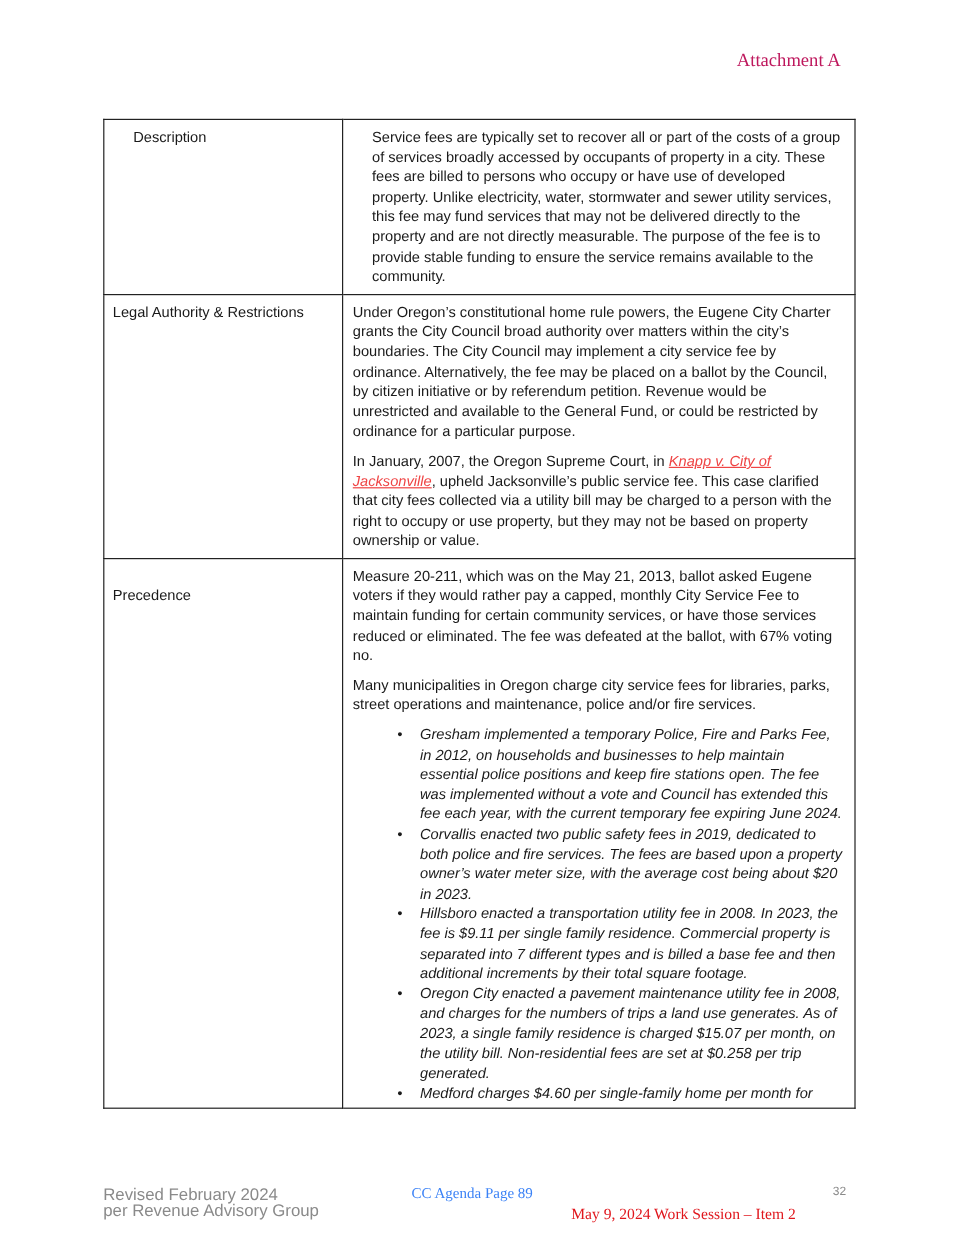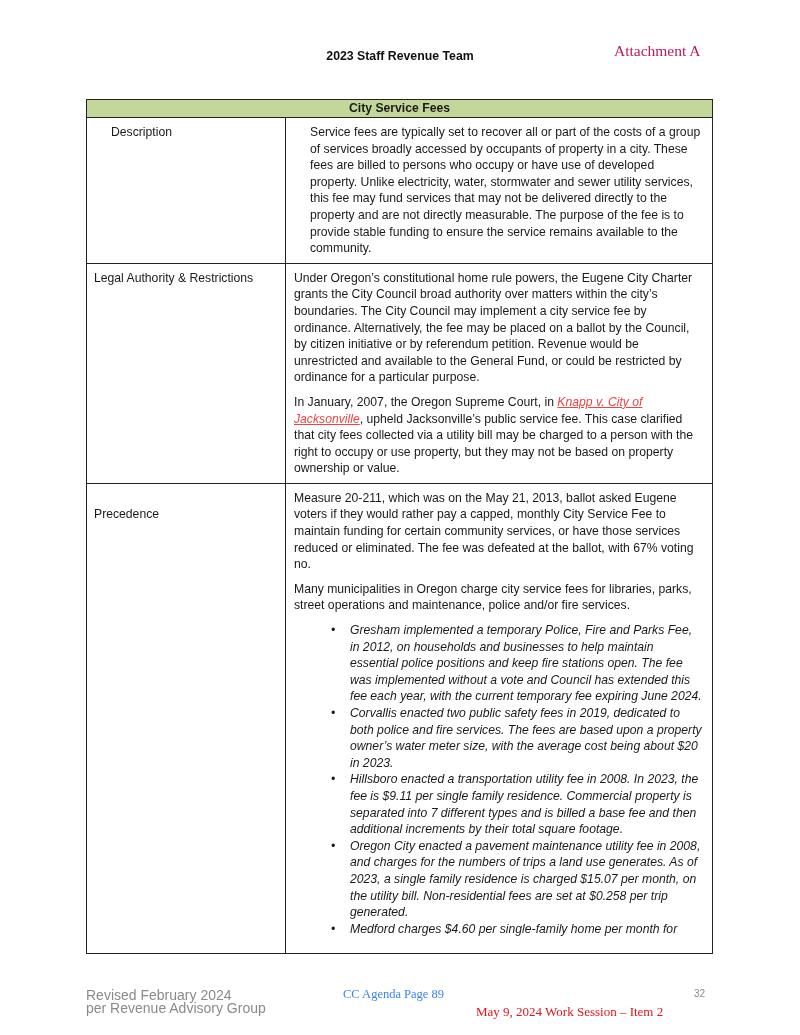--- a/index.html
+++ b/index.html
@@ -21,44 +21,40 @@
   .footer-left { position: absolute; top: 989px; left: 86px; font-family: "Liberation Sans", sans-serif; font-size: 14px; line-height: 12.5px; color: #8a8a8a; }
   .footer-center { position: absolute; top: 987px; left: 343px; font-family: "Liberation Serif", serif; font-size: 12.5px; color: #3b82f6; }
   .footer-page { position: absolute; top: 988px; left: 694px; font-family: "Liberation Sans", sans-serif; font-size: 10px; color: #8a8a8a; }
   .footer-red { position: absolute; top: 1004px; left: 476px; font-family: "Liberation Serif", serif; font-size: 13px; color: #e0161c; }
 </style>
 </head>
 <body>
 
 <div class="attachment">Attachment A</div>
 <div class="titles">
-  <div>2023 Staff Revenue Team</div>
 </div>
 
 <table class="tbl">
   <tbody>
-      <tr>
-    <td colspan="2" class="hdr">City Service Fees</td>
-  </tr>
   <tr class="desc-row">
     <td class="label">Description</td>
     <td class="content">
       <p>Service fees are typically set to recover all or part of the costs of a group of services broadly accessed by occupants of property in a city. These fees are billed to persons who occupy or have use of developed property. Unlike electricity, water, stormwater and sewer utility services, this fee may fund services that may not be delivered directly to the property and are not directly measurable. The purpose of the fee is to provide stable funding to ensure the service remains available to the community.</p>
     </td>
   </tr>
   <tr>
     <td class="label" style="padding-top:6px;">Legal Authority &amp; Restrictions</td>
     <td class="content" style="padding-top:6px;">
       <p>Under Oregon’s constitutional home rule powers, the Eugene City Charter grants the City Council broad authority over matters within the city’s boundaries. The City Council may implement a city service fee by ordinance. Alternatively, the fee may be placed on a ballot by the Council, by citizen initiative or by referendum petition. Revenue would be unrestricted and available to the General Fund, or could be restricted by ordinance for a particular purpose.</p>
       <p><span>In January, 2007, the Oregon Supreme Court, in </span><span class="link">Knapp v. City of Jacksonville</span><span>, upheld Jacksonville’s public service fee. This case clarified that city fees collected via a utility bill may be charged to a person with the right to occupy or use property, but they may not be based on property ownership or value.</span></p>
     </td>
   </tr>
   <tr>
     <td class="label" style="padding-top:22px;">Precedence</td>
-    <td class="content" style="padding-top:6px; padding-bottom:16px;">
+    <td class="content" style="padding-top:6px; padding-bottom:4px;">
       <p>Measure 20-211, which was on the May 21, 2013, ballot asked Eugene voters if they would rather pay a capped, monthly City Service Fee to maintain funding for certain community services, or have those services reduced or eliminated. The fee was defeated at the ballot, with 67% voting no.</p>
       <p>Many municipalities in Oregon charge city service fees for libraries, parks, street operations and maintenance, police and/or fire services.</p>
       <ul>
         <li>Gresham implemented a temporary Police, Fire and Parks Fee, in 2012, on households and businesses to help maintain essential police positions and keep fire stations open. The fee was implemented without a vote and Council has extended this fee each year, with the current temporary fee expiring June 2024.</li>
         <li>Corvallis enacted two public safety fees in 2019, dedicated to both police and fire services. The fees are based upon a property owner’s water meter size, with the average cost being about $20 in 2023.</li>
         <li>Hillsboro enacted a transportation utility fee in 2008. In 2023, the fee is $9.11 per single family residence. Commercial property is separated into 7 different types and is billed a base fee and then additional increments by their total square footage.</li>
         <li>Oregon City enacted a pavement maintenance utility fee in 2008, and charges for the numbers of trips a land use generates. As of 2023, a single family residence is charged $15.07 per month, on the utility bill. Non-residential fees are set at $0.258 per trip generated.</li>
         <li>Medford charges $4.60 per single-family home per month for</li>
       </ul>
     </td>

